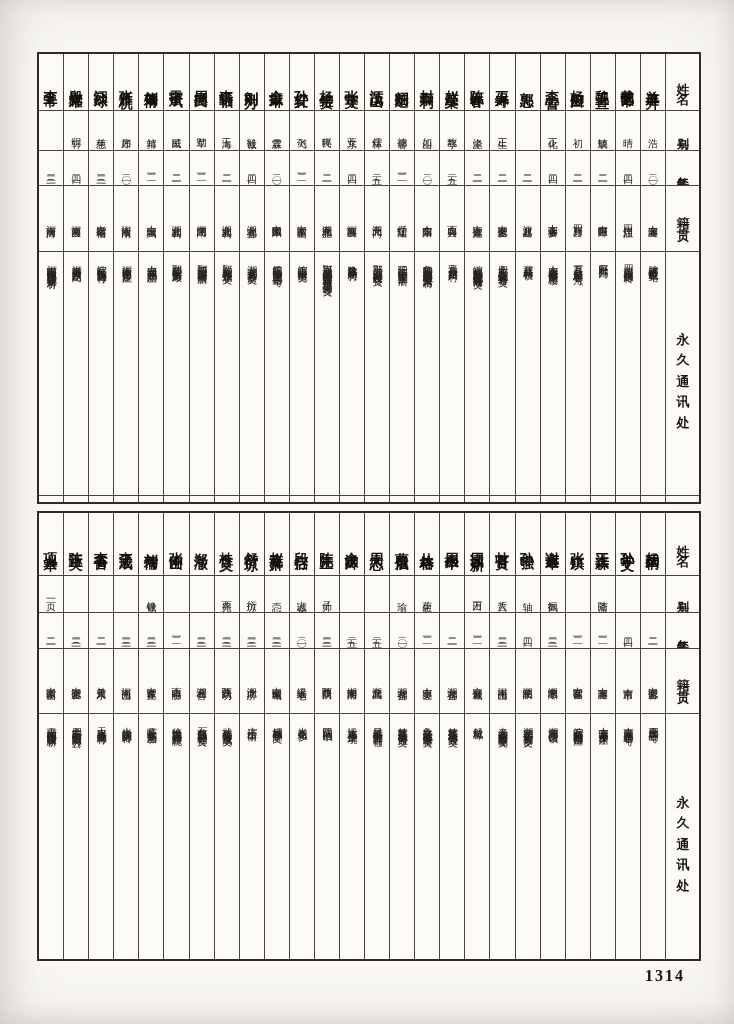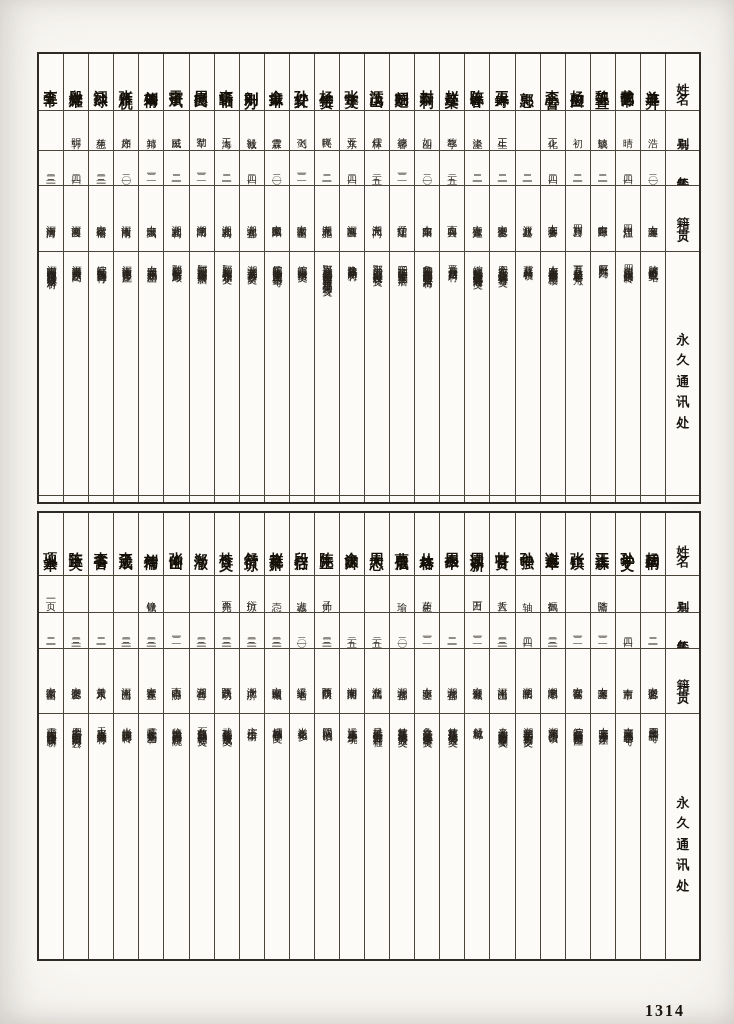--- a/index.html
+++ b/index.html
@@ -67,21 +67,21 @@
   .header-col .c-name .vtext   { font-size:13px; letter-spacing:9px; }
   .header-col .c-alt .vtext    { font-size:12px; letter-spacing:3px; font-weight:700; }
   .header-col .c-age .vtext    { font-size:12px; letter-spacing:2px; }
   .header-col .c-origin .vtext { font-size:13px; letter-spacing:12px; }
   .header-col .c-addr { align-items:center; padding:0; }
   .header-col .c-addr .vtext   { font-size:13px; letter-spacing:21px; }
 
   .page-number {
     position:absolute; left:645px; top:967px;
     font-family:"Liberation Serif", serif;
-    font-weight:700; font-size:16px; letter-spacing:2px; color:#18130c;margin-top:35px;
+    font-weight:700; font-size:16px; letter-spacing:2px; color:#18130c;
   }
 </style>
 </head>
 <body>
 
 <div class="scan-page">
   <section class="reg-table" id="table-0">
       <div class="col header-col">
         <div class="cell c-name">
           <span class="vtext">姓名</span>

